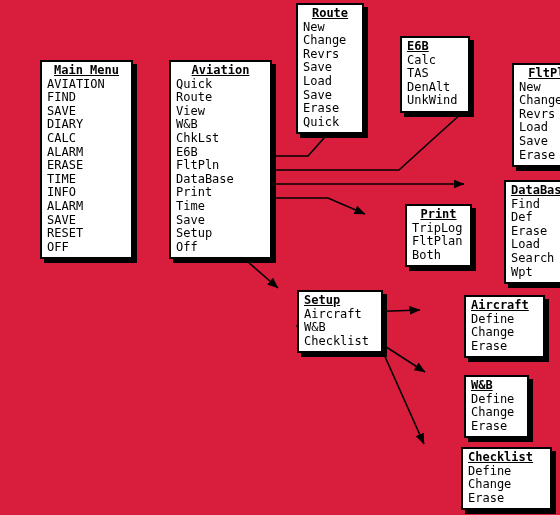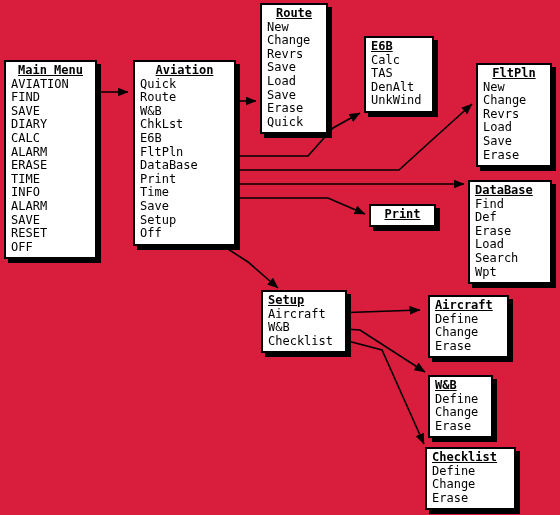--- a/index.html
+++ b/index.html
@@ -21,20 +21,21 @@
     z-index:3;
     background:#ffffff;
     border:2px solid #000000;
     box-shadow:4px 4px 0 0 #000000;
     box-sizing:border-box;
     padding:2px 5px 3px 5px;
     line-height:13.6px;
     font-size:12px;
     color:#000000;
     white-space:nowrap;
+    margin-left:36px;
   }
   .box .title{
     font-weight:bold;
     text-decoration:underline;
     letter-spacing:0px;
     display:block;
     margin:0 0 0 0;
   }
   .box ul{list-style:none;margin:0;padding:0;}
   .box li{display:block;margin:0;padding:0;}
@@ -98,20 +99,21 @@
       <li>RESET</li>
       <li>OFF</li>
     </ul>
   </div>
 
   <div class="box" style="left:133px; top:60px; width:103px;">
     <span class="title t-center">Aviation</span>
     <ul class="ind">
       <li>Quick</li>
       <li>Route</li>
+      <li>View</li>
       <li>W&amp;B</li>
       <li>ChkLst</li>
       <li>E6B</li>
       <li>FltPln</li>
       <li>DataBase</li>
       <li>Print</li>
       <li>Time</li>
       <li>Save</li>
       <li>Setup</li>
       <li>Off</li>
@@ -161,20 +163,25 @@
       <li>Def</li>
       <li>Erase</li>
       <li>Load</li>
       <li>Search</li>
       <li>Wpt</li>
     </ul>
   </div>
 
   <div class="box" style="left:369px; top:204px; width:67px;">
     <span class="title t-center">Print</span>
+    <ul class="ind0">
+      <li>TripLog</li>
+      <li>FltPlan</li>
+      <li>Both</li>
+    </ul>
   </div>
 
   <div class="box" style="left:261px; top:290px; width:86px;">
     <span class="title t-left">Setup</span>
     <ul class="ind0">
       <li>Aircraft</li>
       <li>W&amp;B</li>
       <li>Checklist</li>
     </ul>
   </div>

